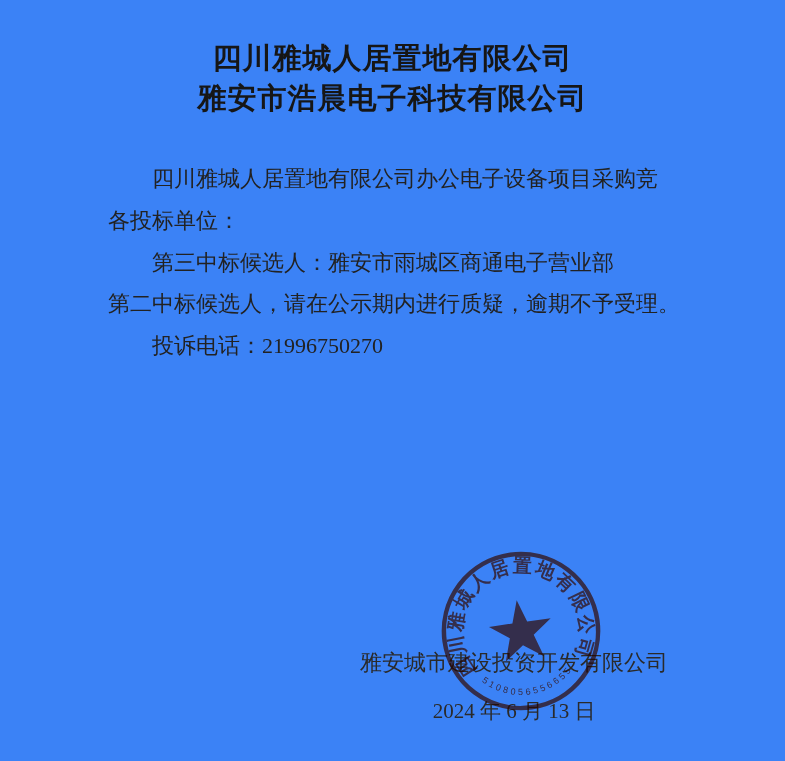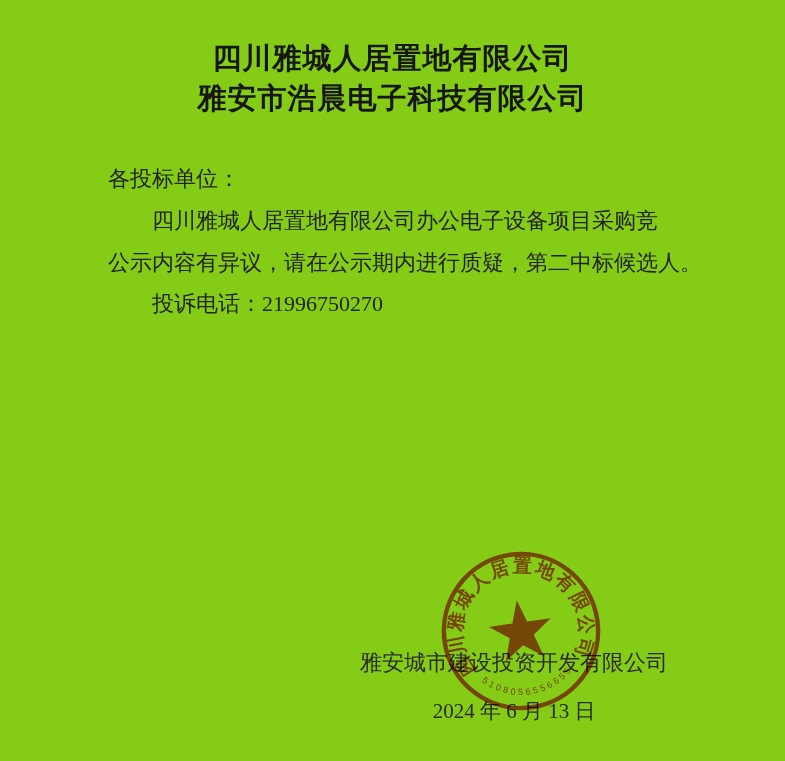--- a/index.html
+++ b/index.html
@@ -4,21 +4,21 @@
 <style>
   html, body {
     margin: 0;
     padding: 0;
     background: #ffffff;
   }
   .page {
     position: relative;
     width: 785px;
     height: 761px;
-    background: #84cc16;
+    background: #3b82f6;
     overflow: hidden;
     font-family: "Liberation Serif", "DejaVu Serif", serif;
     color: #1f1f1f;
   }
   .title-block {
     position: absolute;
     top: 38px;
     left: 0;
     width: 100%;
     text-align: center;
@@ -92,23 +92,24 @@
 <body>
 
 <div class="page">
 
   <div class="title-block">
     <div class="title-line">四川雅城人居置地有限公司</div>
     <div class="title-line">雅安市浩晨电子科技有限公司</div>
   </div>
 
   <div class="body-block">
+    <div class="body-line indent">四川雅城人居置地有限公司办公电子设备项目采购竞</div>
     <div class="body-line">各投标单位：</div>
-    <div class="body-line indent">四川雅城人居置地有限公司办公电子设备项目采购竞</div>
-    <div class="body-line">公示内容有异议，请在公示期内进行质疑，第二中标候选人。</div>
+    <div class="body-line indent">第三中标候选人：雅安市雨城区商通电子营业部</div>
+    <div class="body-line">第二中标候选人，请在公示期内进行质疑，逾期不予受理。</div>
     <div class="body-line indent">投诉电话：21996750270</div>
   </div>
 
   <div class="signature-block">
     <div class="signature-company">雅安城市建设投资开发有限公司</div>
     <div class="signature-date">2024 年 6 月 13 日</div>
   </div>
 
   <div class="seal">
     <svg viewBox="0 0 200 200" xmlns="http://www.w3.org/2000/svg">

